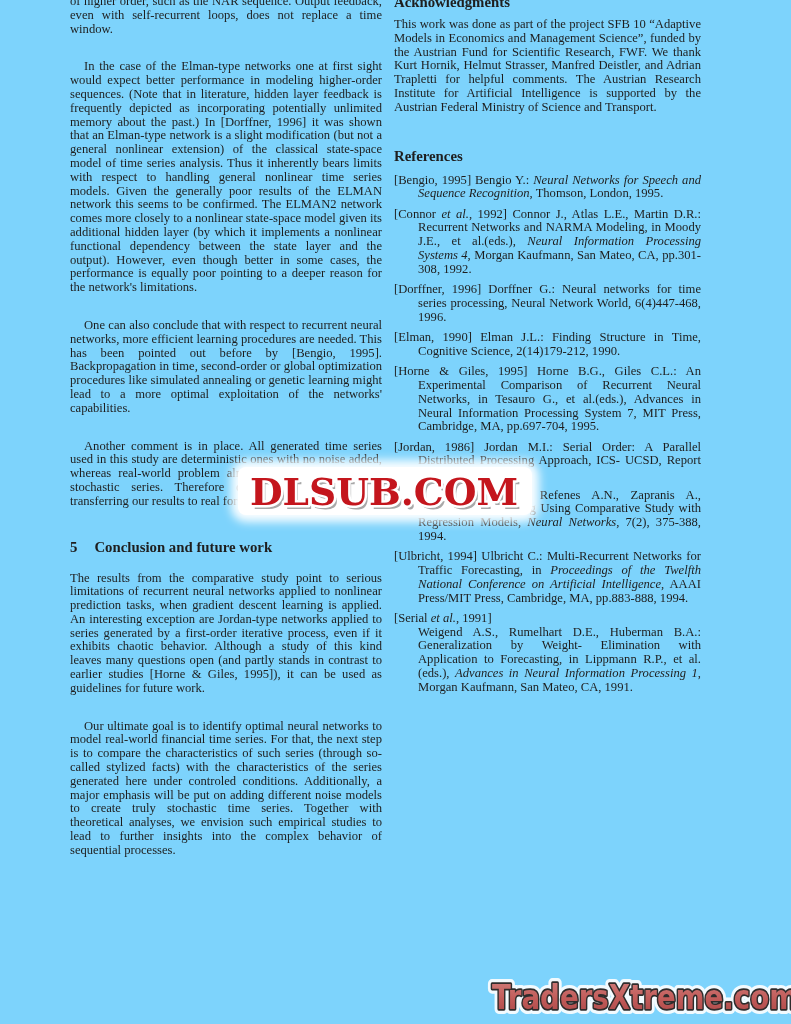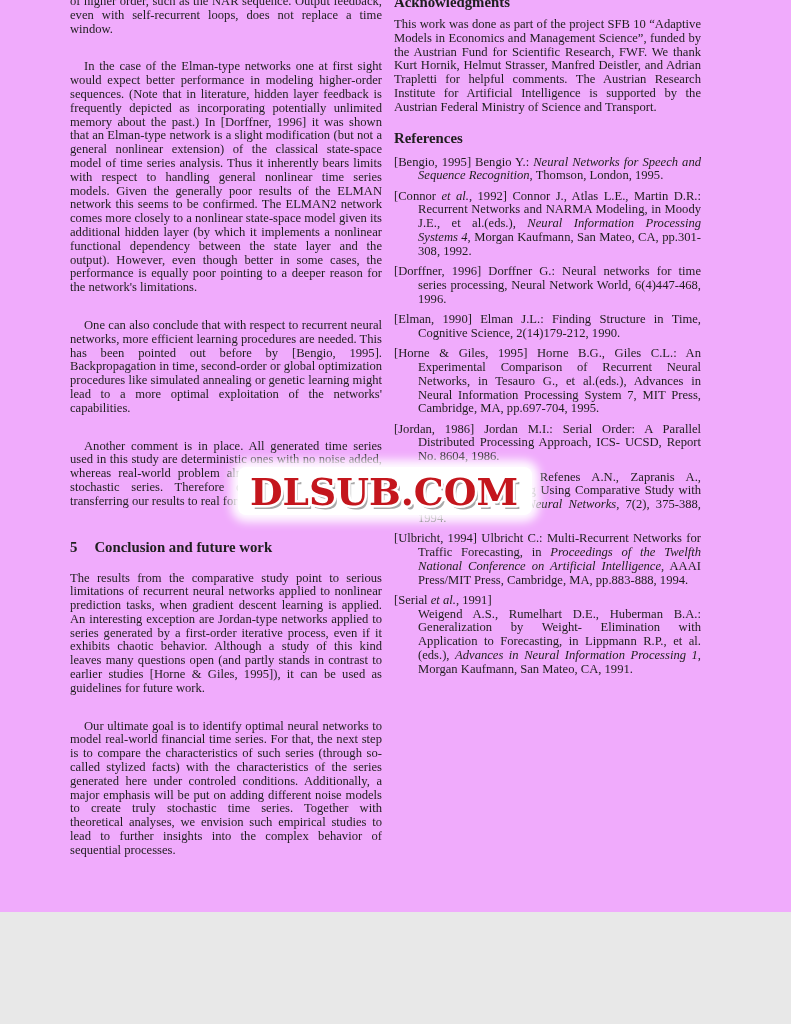--- a/index.html
+++ b/index.html
@@ -1,39 +1,39 @@
 <!DOCTYPE html>
 <html><head>
 <meta charset="utf-8">
 <style>
   html,body{margin:0;padding:0;background:#e8e8e8;}
   .page{
     position:relative;
-    width:791px;height:912px;
+    width:791px;height:1024px;
     margin:0 auto;
-    background:#f0abfc;
+    background:#7dd3fc;
     overflow:hidden;
     font-family:"Liberation Serif", serif;
     color:#1e1e1e;
   }
   .col{position:absolute;font-size:12.6px;line-height:13.8px;text-align:justify;}
   .col-left{left:70px;top:-5px;width:312px;}
   .col-right{left:394px;top:-6px;width:307px;}
   .para{margin:0 0 6px 0;text-indent:0;}
   .para.indent{text-indent:14px;margin-top:24px;}
   .section-heading{
     font-size:14.8px;font-weight:bold;line-height:17px;
     margin:30px 0 16px 0;text-align:left;
   }
   .section-heading .sec-num{margin-right:17px;}
   .subheading{
     font-size:14.8px;font-weight:bold;line-height:17px;
     margin:0 0 7px 0;text-align:left;
   }
-  .subheading.refs{margin-top:15px;margin-bottom:9px;}
+  .subheading.refs{margin-top:33px;margin-bottom:9px;}
   .ref{margin:0 0 6.5px 0;padding-left:24px;text-indent:-24px;}
   .ref .it{font-style:italic;}
 
   
   .wm{position:absolute;pointer-events:none;}
   .wm-tc4s{left:598px;top:4px;width:193px;height:52px;}
   .wm-dlsub{left:234px;top:462px;width:302px;height:60px;}
   .wm-dlsub .band{
     position:absolute;left:4px;top:5px;right:4px;bottom:7px;
     background:#ffffff;border-radius:8px;

